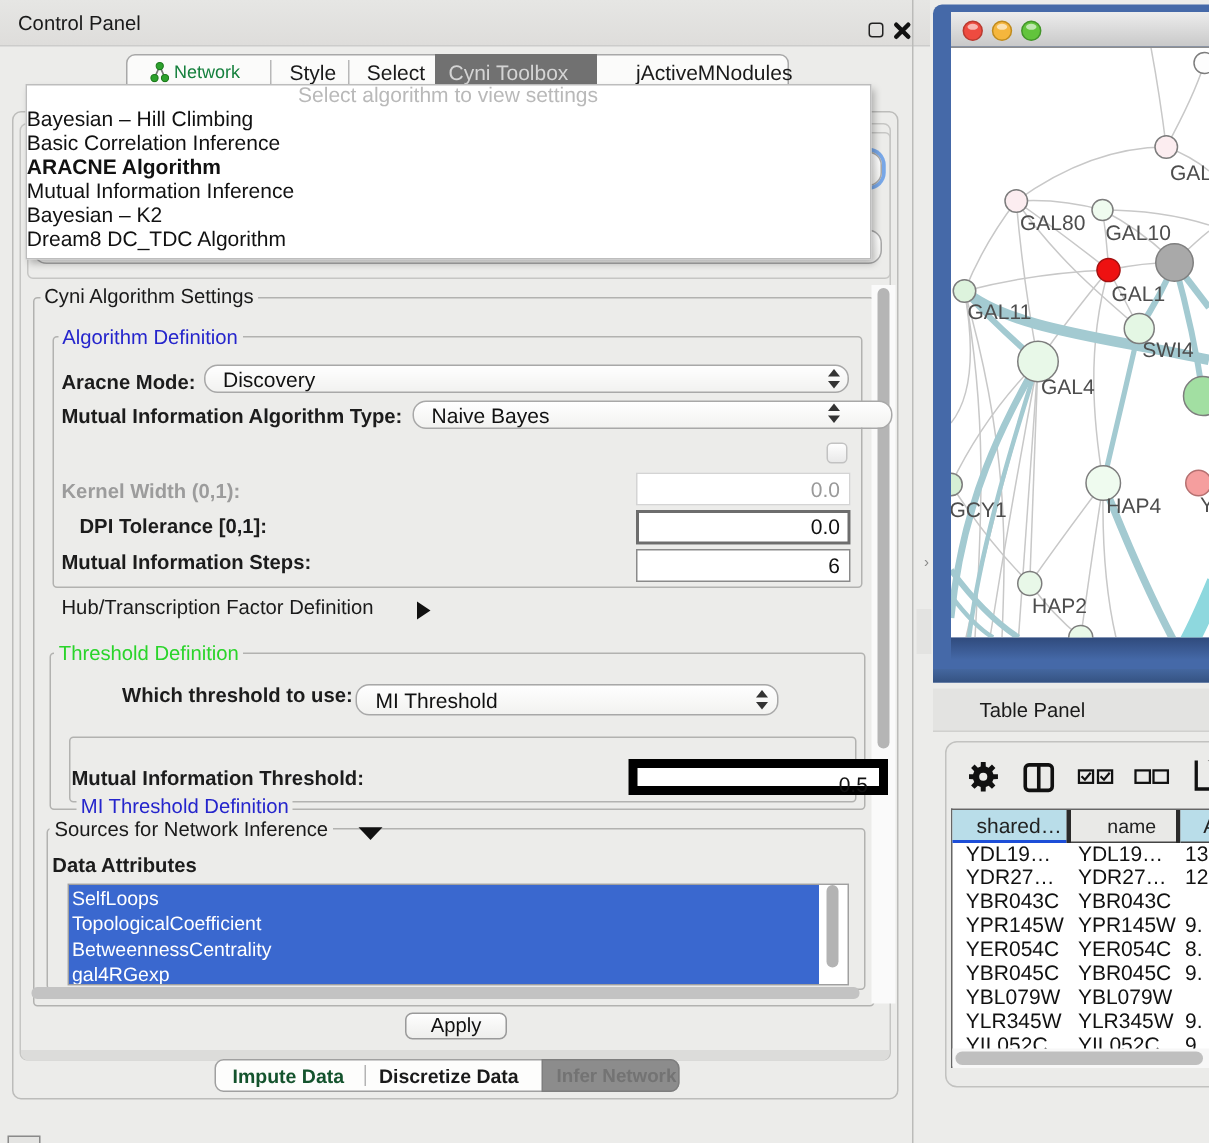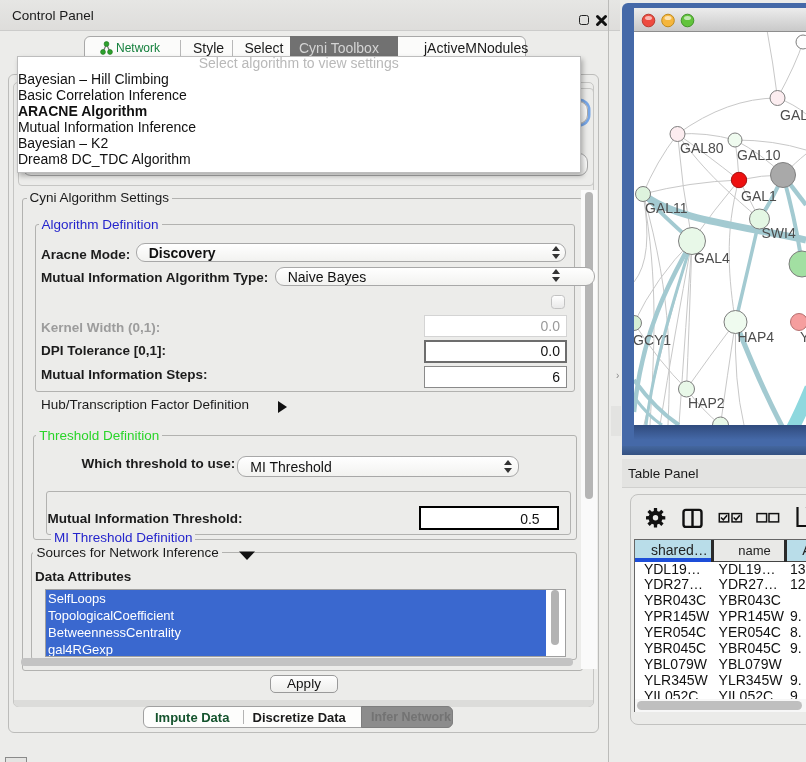--- a/index.html
+++ b/index.html
@@ -56,48 +56,48 @@
 <div class="abs fieldset" style="left:22px;top:197.7px;width:558.5px;height:471px;"></div>
 <div class="gtitle" style="left:26.5px;top:191px;color:#1a1a1a;">Cyni Algorithm Settings</div>
 
 <div class="abs" style="left:581px;top:190px;width:16px;height:479px;background:#fafafa;"></div>
 <div class="abs" style="left:584.8px;top:192.4px;width:8px;height:307px;background:#b5b5b5;border-radius:4px;"></div>
 
 <div class="abs fieldset" style="left:34.5px;top:224px;width:538px;height:166.4px;"></div>
 <div class="gtitle" style="left:38.5px;top:217.5px;color:#2525cc;">Algorithm Definition</div>
 
 <div class="lbl" style="left:41px;top:246.8px;">Aracne Mode:</div>
-<div class="combo" style="left:135.7px;top:243px;width:430.3px;height:19px;line-height:19px;padding-left:12px;font-weight:bold;">Discovery</div>
+<div class="combo" style="left:135.7px;top:243px;width:430.3px;height:19px;line-height:19px;padding-left:12px;">Discovery</div>
 <div class="spin" style="left:552px;top:244.5px;"></div>
 <div class="lbl" style="left:41px;top:269.7px;">Mutual Information Algorithm Type:</div>
 <div class="combo" style="left:274.7px;top:266.5px;width:320px;height:19.5px;line-height:19.5px;padding-left:12px;">Naive Bayes</div>
 <div class="spin" style="left:552px;top:268px;"></div>
 <div class="abs" style="left:551px;top:295px;width:14px;height:14px;border:1px solid #c2c2c2;border-radius:3.5px;background:linear-gradient(#fefefe,#e9e9e9);box-sizing:border-box;"></div>
 <div class="lbl dis" style="left:41px;top:319.9px;">Kernel Width (0,1):</div>
 <div class="tfield" style="left:424px;top:315.4px;width:143px;height:21.8px;line-height:20px;border:1px solid #d4d4d4;color:#9a9a9a;padding-right:6px;">0.0</div>
-<div class="lbl" style="left:41px;top:343.2px;">DPI Tolerance [0,1]:</div>
+<div class="lbl" style="left:53px;top:343.2px;">DPI Tolerance [0,1]:</div>
 <div class="tfield" style="left:424px;top:339.9px;width:143px;height:22.9px;line-height:19px;border:2px solid #6d6d6d;padding-right:5px;">0.0</div>
 <div class="lbl" style="left:41px;top:367px;">Mutual Information Steps:</div>
 <div class="tfield" style="left:424px;top:365.6px;width:143px;height:22.3px;line-height:20.5px;border:1px solid #8a8a8a;padding-right:6px;">6</div>
 
 <div class="abs" style="left:41px;top:396.8px;font-size:13.5px;color:#1a1a1a;white-space:nowrap;">Hub/Transcription Factor Definition</div>
 <svg class="abs" style="left:276px;top:400px;" width="13" height="14" viewBox="0 0 13 14">
       <path d="M2 1 L11 7 L2 13 Z" fill="#111"></path>
     </svg>
 
 <div class="abs fieldset" style="left:33px;top:435.2px;width:541.8px;height:103.2px;"></div>
 <div class="gtitle" style="left:36.2px;top:428.8px;color:#2ad42a;">Threshold Definition</div>
 <div class="lbl" style="left:81.4px;top:455.8px;">Which threshold to use:</div>
 <div class="combo" style="left:237.3px;top:456.2px;width:282px;height:20.6px;line-height:20.6px;padding-left:12px;">MI Threshold</div>
 <div class="spin" style="left:504px;top:458.5px;"></div>
 
 <div class="abs fieldset" style="left:46.2px;top:491.4px;width:522.8px;height:41.6px;"></div>
 <div class="gtitle" style="left:50.9px;top:485.2px;color:#2525cc;margin-top:46px;">MI Threshold Definition</div>
 <div class="lbl" style="left:47.6px;top:510.7px;">Mutual Information Threshold:</div>
-<div class="tfield" style="left:418.6px;top:505.9px;width:140px;height:24.6px;line-height:22.6px;border:2px solid #000000;padding-right:17px;">0.5</div>
+<div class="tfield" style="left:418.6px;top:505.9px;width:173px;height:24.6px;line-height:22.6px;border:6px solid #000000;padding-right:7px;">0.5</div>
 
 <div class="abs fieldset" style="left:30.9px;top:551.8px;width:544px;height:106px;"></div>
 <div class="gtitle" style="left:33.4px;top:545.5px;color:#1a1a1a;">Sources for Network Inference</div>
 <svg class="abs" style="left:238.3px;top:550px;" width="18" height="11" viewBox="0 0 18 11">
       <path d="M1 1.5 L17 1.5 L9 10 Z" fill="#111"></path>
     </svg>
 <div class="lbl" style="left:34.9px;top:568.6px;">Data Attributes</div>
 <div class="abs" style="left:44.6px;top:588.6px;width:521.4px;height:68.9px;background:#fff;border:1px solid #a0a0a0;box-sizing:border-box;"></div>
 <div class="abs" style="left:45.6px;top:589.6px;width:500.2px;height:66.9px;background:#3a68cf;color:#fff;font-size:13px;line-height:17.05px;padding:0 0 0 2.4px;box-sizing:border-box;overflow:hidden;">SelfLoops<br>TopologicalCoefficient<br>BetweennessCentrality<br>gal4RGexp</div>
 <div class="abs" style="left:550.5px;top:589.5px;width:8px;height:55px;background:#b3b3b3;border-radius:4px;"></div>
@@ -213,21 +213,21 @@
 <text x="166" y="309.5">Y</text>
 <text x="54" y="376.4">HAP2</text>
 </g>
 </svg>
 
 <div class="abs" style="left:634px;top:425px;width:172px;height:15px;background:linear-gradient(rgba(18,32,64,.42),rgba(18,32,64,0));"></div>
 
 <div class="abs" style="left:622px;top:446px;width:184px;height:9px;background:linear-gradient(#44679f,#355282);"></div>
 
 <div class="abs" style="left:622px;top:459px;width:184px;height:28.5px;background:#e3e3e1;border-bottom:1px solid #d0d0ce;box-sizing:border-box;"></div>
-<div class="abs" style="left:628px;top:459px;height:28px;line-height:29px;font-size:13.5px;color:#1a1a1a;text-align:right;">Table Panel</div>
+<div class="abs" style="left:653px;top:459px;height:28px;line-height:29px;font-size:13.5px;color:#1a1a1a;text-align:right;">Table Panel</div>
 
 <div class="abs" style="left:630.4px;top:494.2px;width:180px;height:231px;background:#ebebe9;border:1px solid #c2c2c0;border-radius:8px 0 0 8px;box-sizing:border-box;"></div>
 
 <svg class="abs" style="left:646px;top:507px;" width="160" height="23" viewBox="0 0 160 23">
 <g>
 <path d="M7.9 1.0 L11.1 1.0 L11.2 4.0 L13.1 4.8 L15.3 2.7 L17.6 5.0 L15.5 7.2 L16.3 9.1 L19.3 9.2 L19.3 12.4 L16.3 12.5 L15.5 14.4 L17.6 16.6 L15.3 18.9 L13.1 16.8 L11.2 17.6 L11.1 20.6 L7.9 20.6 L7.8 17.6 L5.9 16.8 L3.7 18.9 L1.4 16.6 L3.5 14.4 L2.7 12.5 L-0.3 12.4 L-0.3 9.2 L2.7 9.1 L3.5 7.2 L1.4 5.0 L3.7 2.7 L5.9 4.8 L7.8 4.0 Z M12.2 10.8 a2.7 2.7 0 1 1 -5.4 0 a2.7 2.7 0 1 1 5.4 0 Z" fill="#111" fill-rule="evenodd"></path>
 <rect x="37.5" y="2.9" width="18" height="17" rx="2.5" fill="none" stroke="#111" stroke-width="2.4"></rect>
 <line x1="46.5" y1="2.9" x2="46.5" y2="19.9" stroke="#111" stroke-width="2.4"></line>
 <g stroke="#111" stroke-width="1.5" fill="none">
 <rect x="73.3" y="6.6" width="9.4" height="8.3"></rect>
@@ -235,21 +235,21 @@
 <rect x="86" y="6.6" width="9.4" height="8.3"></rect>
           <path d="M87.7 10.5 l2.3 2.3 3.8-4.6"></path>
 <rect x="111" y="6.6" width="9.6" height="8.3"></rect>
 <rect x="123" y="6.6" width="9.6" height="8.3"></rect>
 <path d="M151.5 -1.5 h8 l4.5 4.5 v16 h-12.5 z" stroke-width="2.2"></path>
 </g>
 </g>
 </svg>
 
 <div class="abs" style="left:634px;top:538.5px;width:172px;height:173.5px;background:#fff;border:1px solid #666;border-right:none;box-sizing:border-box;overflow:hidden;"></div>
-<div class="abs" style="left:634.8px;top:539.5px;width:76px;height:22px;background:#b9dde9;border-bottom:4px solid #1d4ed8;box-sizing:border-box;text-align:right;font-size:14px;line-height:21px;color:#222;padding-right:3px;">shared…</div>
+<div class="abs" style="left:634.8px;top:539.5px;width:76px;height:22px;background:#b9dde9;border-bottom:2px solid #1d4ed8;box-sizing:border-box;text-align:right;font-size:14px;line-height:21px;color:#222;padding-right:3px;">shared…</div>
 <div class="abs" style="left:710.8px;top:539.5px;width:2.8px;height:22px;background:#2a2a2a;"></div>
 <div class="abs" style="left:713.6px;top:539.5px;width:70.8px;height:22px;background:#e9e9e7;border-bottom:1px solid #444;box-sizing:border-box;text-align:center;font-size:13px;line-height:21px;color:#222;padding-left:11px;">name</div>
 <div class="abs" style="left:784.4px;top:539.5px;width:2.8px;height:22px;background:#2a2a2a;"></div>
 <div class="abs" style="left:787.2px;top:539.5px;width:18.8px;height:22px;background:#b9dde9;border-bottom:1px solid #444;box-sizing:border-box;overflow:hidden;">
       <span style="position:absolute;left:15px;top:0;font-size:14px;line-height:21px;color:#222;">A</span>
     </div>
 <div class="abs" style="left:635px;top:561.5px;width:171px;height:138px;overflow:hidden;font-size:14px;line-height:15.9px;color:#111;">
 <div style="position:absolute;left:8.9px;top:0px;">YDL19…<br>YDR27…<br>YBR043C<br>YPR145W<br>YER054C<br>YBR045C<br>YBL079W<br>YLR345W<br>YIL052C</div>
 <div style="position:absolute;left:83.6px;top:0px;">YDL19…<br>YDR27…<br>YBR043C<br>YPR145W<br>YER054C<br>YBR045C<br>YBL079W<br>YLR345W<br>YIL052C</div>
 <div style="position:absolute;left:155px;top:0px;">13…<br>12…<br><br>9.<br>8.<br>9.<br><br>9.<br>9</div>

